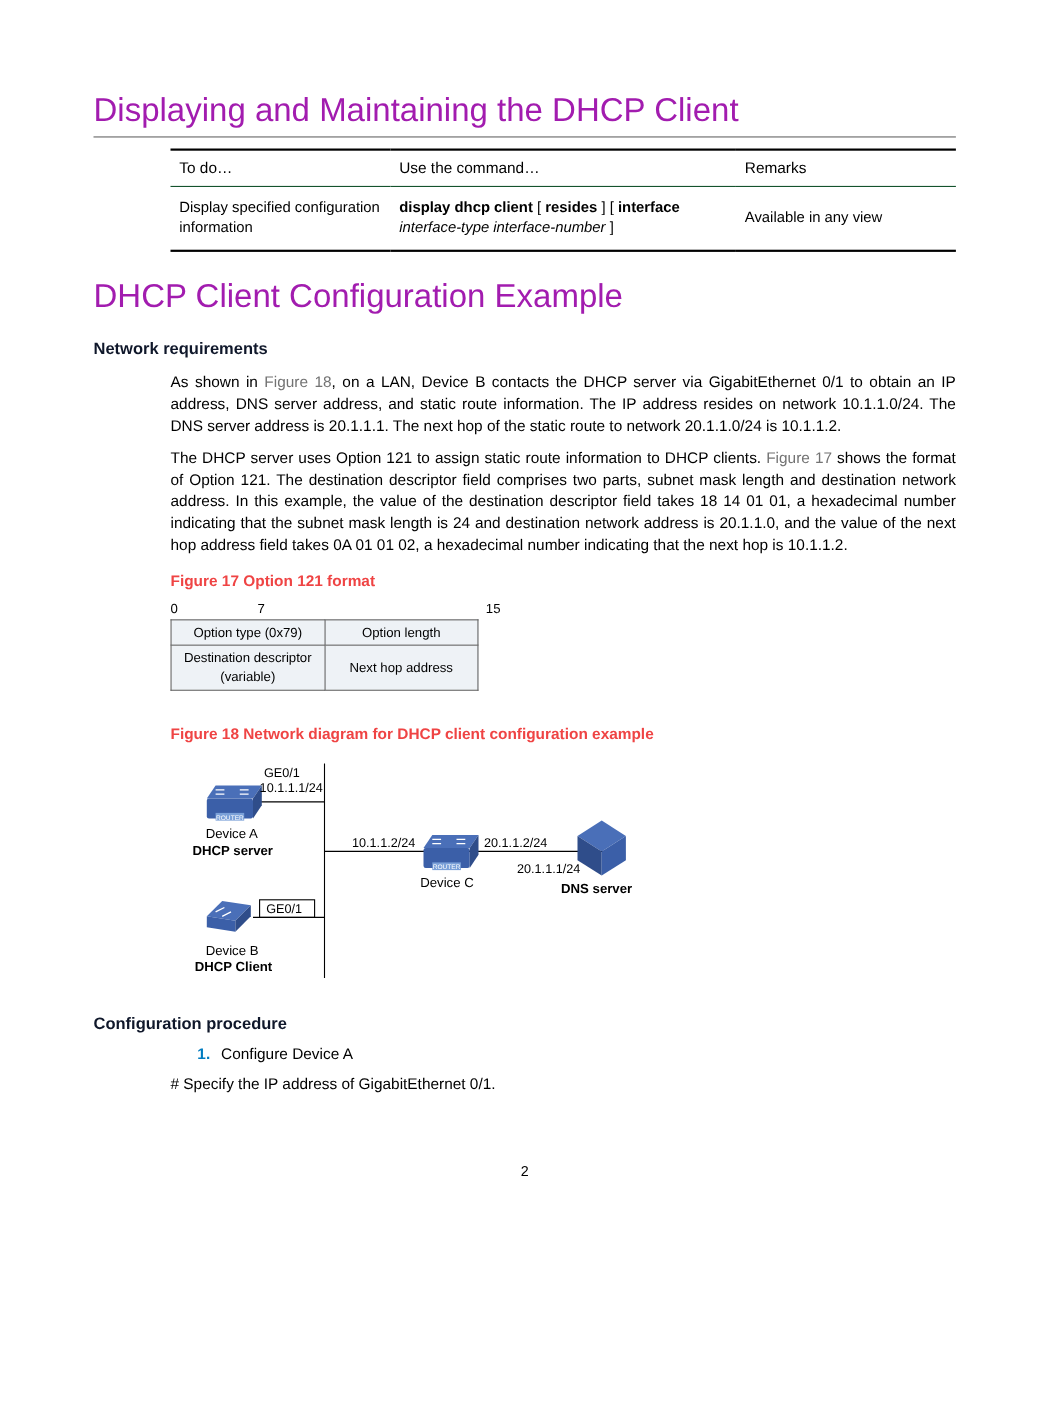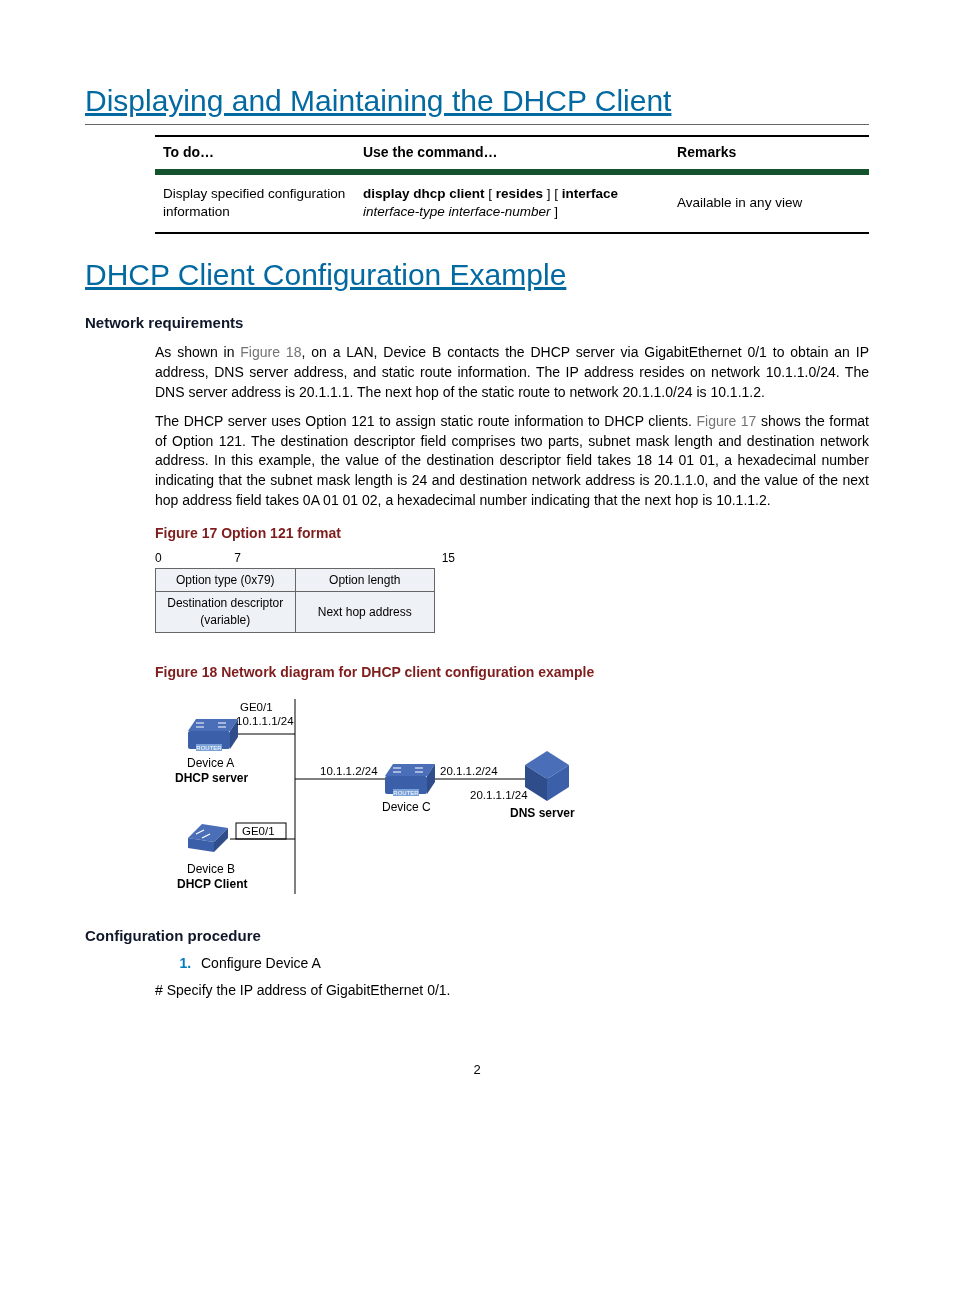--- a/index.html
+++ b/index.html
@@ -7,67 +7,66 @@
     font-size: 14px;
     color: #000;
     margin: 0;
     padding: 60px 85px 50px 85px;
     line-height: 1.4;
     background: #fff;
   }
   h1 {
     font-family: "Futura", "Century Gothic", Arial, sans-serif;
     font-weight: 300;
-    color: #0369a1;
+    color: #a21caf;
     font-size: 30px;
     margin: 20px 0 10px 0;
     border-bottom: 1px solid #666;
     padding-bottom: 2px;
-    text-decoration: underline;
   }
   h1.noborder {
     border-bottom: none;
     padding-bottom: 0;
   }
   h3 {
     color: #0f172a;
     font-size: 15px;
     font-weight: bold;
     margin: 16px 0 8px 0;
     font-family: "Futura", Arial, sans-serif;
   }
   table.cmd {
     border-collapse: collapse;
     width: 100%;
     margin: 0 0 4px 70px;
     width: calc(100% - 70px);
   }
   table.cmd th {
     text-align: left;
-    font-weight: bold;
+    font-weight: normal;
     font-size: 14px;
     padding: 6px 8px;
     border-top: 2px solid #000;
-    border-bottom: 6px solid #14532d;
+    border-bottom: 1px solid #14532d;
     vertical-align: top;
   }
   table.cmd td {
     padding: 10px 8px;
     vertical-align: middle;
     border-bottom: 2px solid #000;
     font-size: 13.5px;
   }
   .para {
     margin: 10px 0 10px 70px;
     text-align: justify;
     font-size: 14px;
   }
   .figlink { color: #737373; }
   .figcaption {
-    color: #7f1d1d;
+    color: #ef4444;
     font-weight: bold;
     font-size: 14px;
     margin: 14px 0 6px 70px;
     font-family: "Futura", Arial, sans-serif;
   }
   .fig17 { margin-left: 70px; }
   .fig17 .ruler {
     display:flex; width:300px; font-size:12px; margin-bottom:1px;
   }
   .fig17 .ruler span:nth-child(1){ flex:0 0 10px; text-align:left;}

